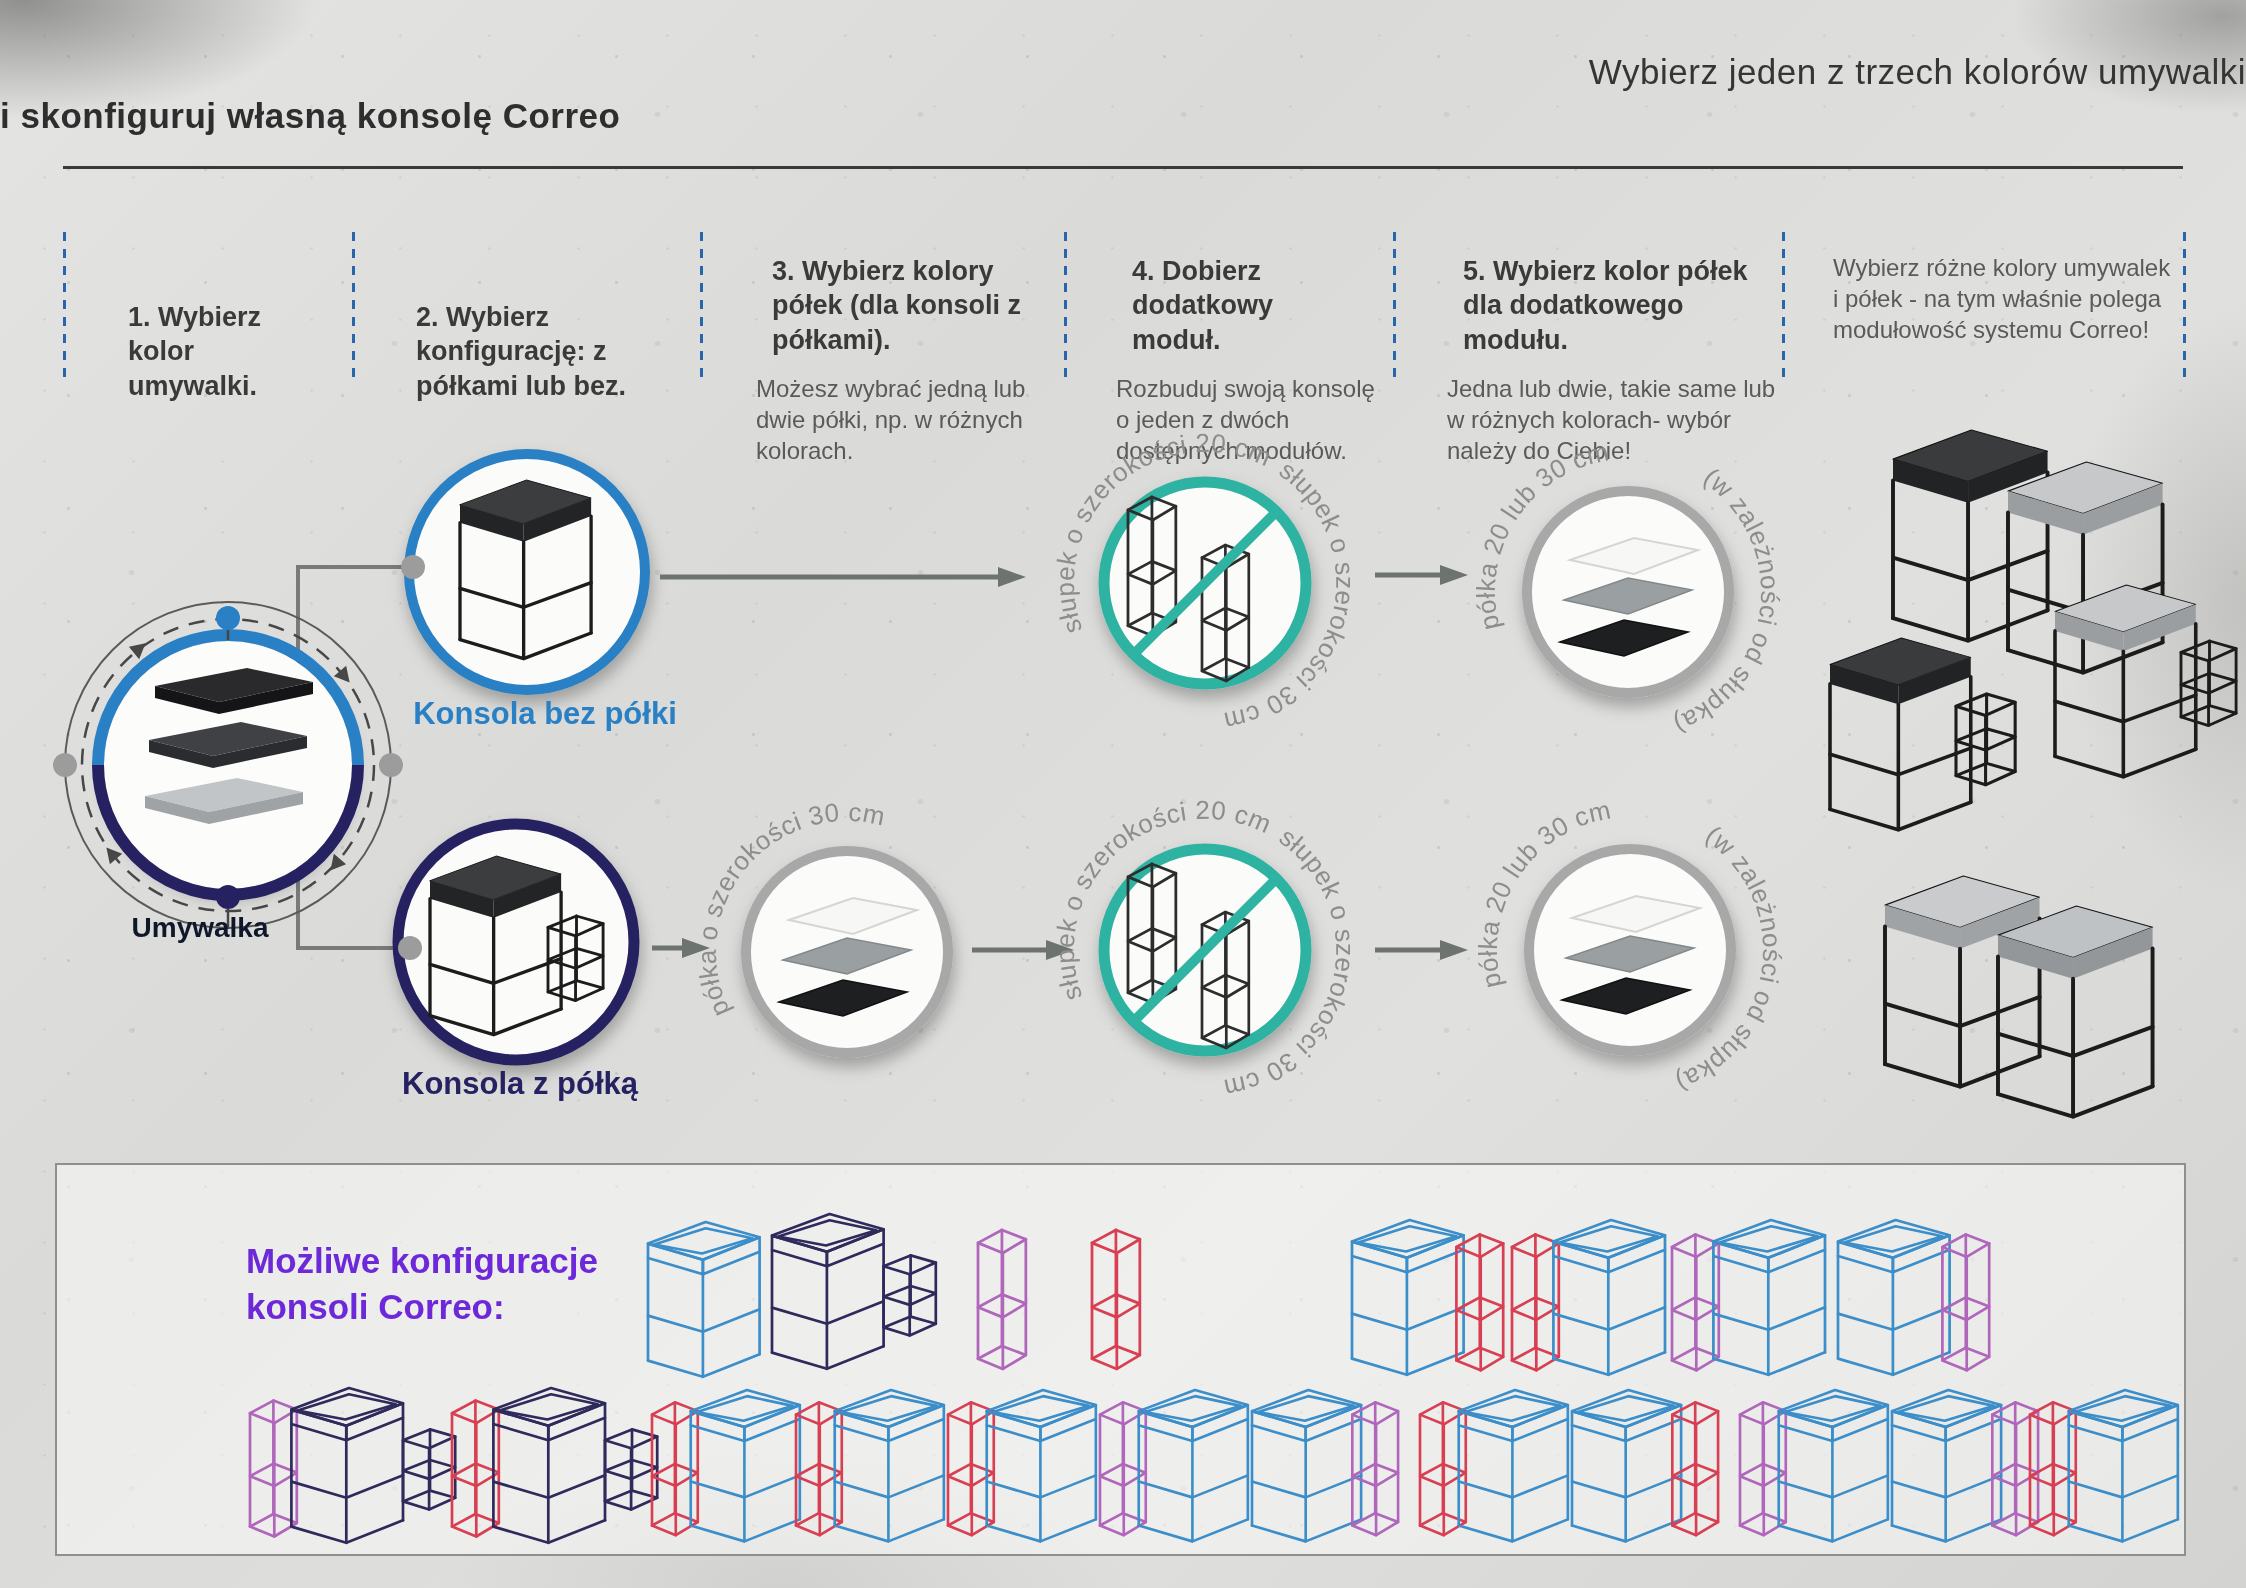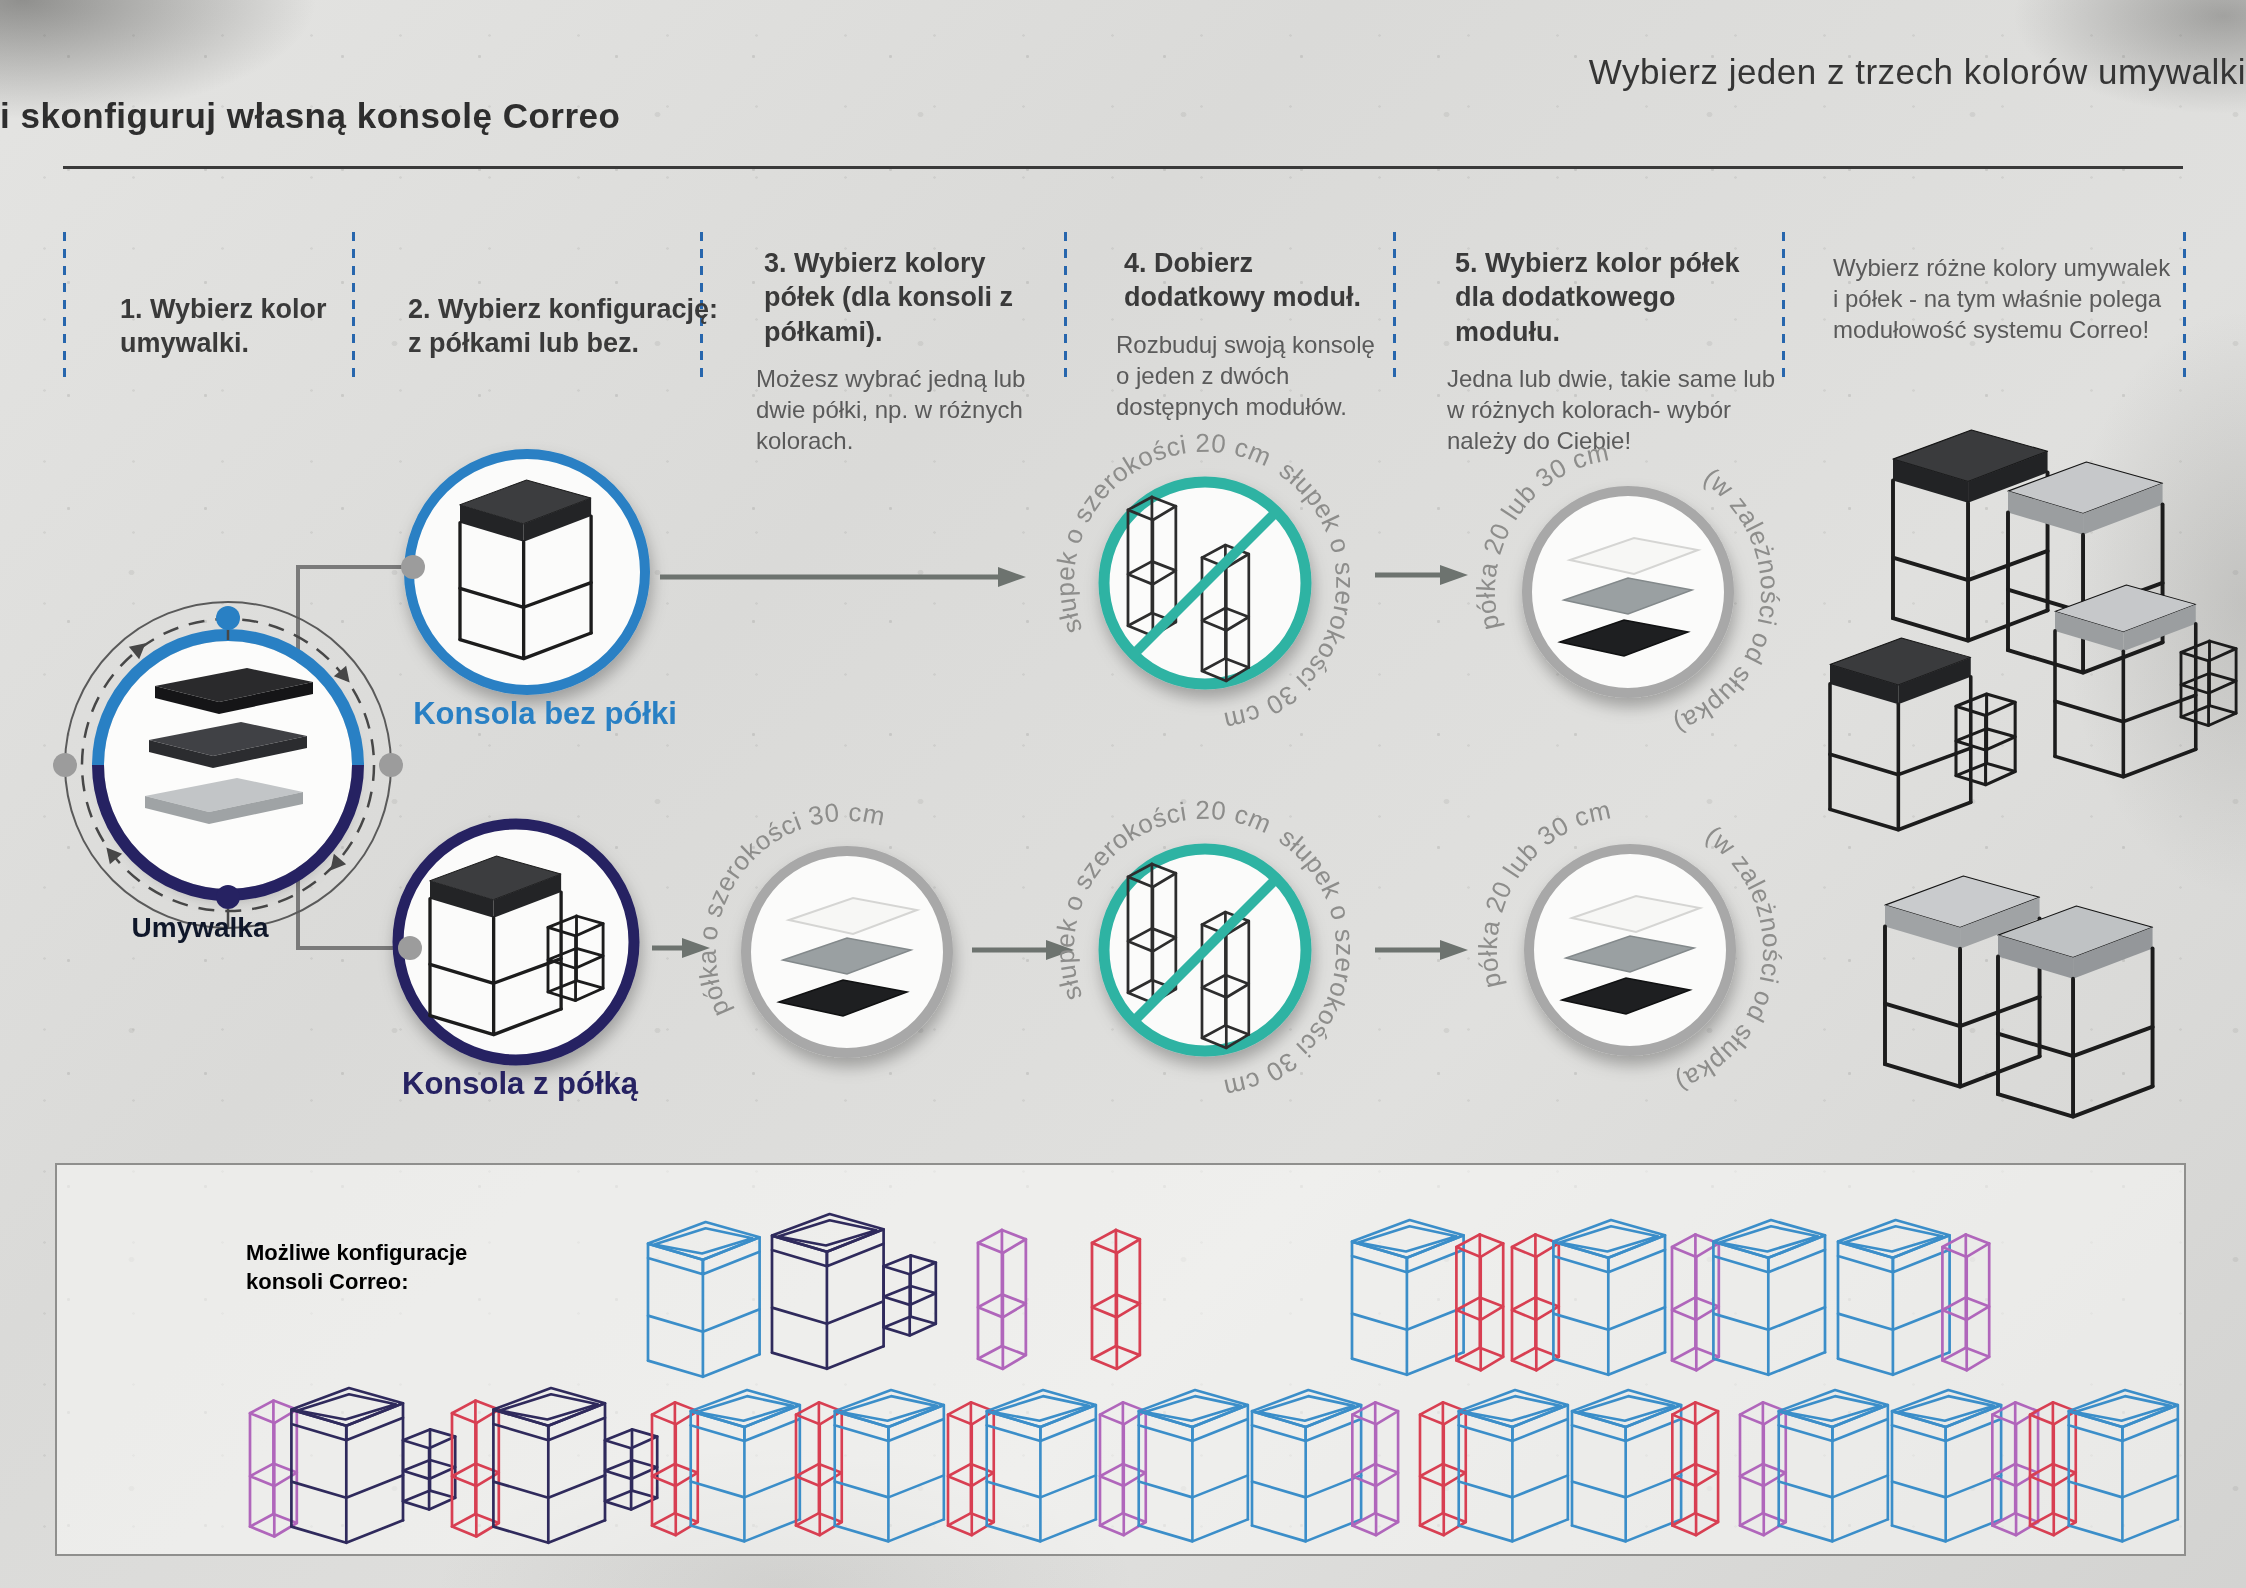--- a/index.html
+++ b/index.html
@@ -17,29 +17,29 @@
       linear-gradient(135deg,#e4e4e2 0%,#dadad8 35%,#e0e0de 65%,#d3d3d1 100%);
     background-size:auto,auto,auto,auto,137px 113px,89px 71px,263px 229px,auto;
   }
   .abs{position:absolute;}
   .title-line1{top:52px;left:0;width:2246px;text-align:right;font-size:35px;color:#353535;letter-spacing:.5px;}
   .title-line2{top:96px;left:0;width:2246px;text-align:left;font-size:35px;font-weight:700;color:#2e2e2e;letter-spacing:.5px;}
   .rule{top:166px;left:63px;width:2120px;height:3px;background:#3a3a3a;}
   .sep{top:232px;width:3px;height:150px;
        background-image:repeating-linear-gradient(180deg,#2766ad 0px,#2766ad 9px,transparent 9px,transparent 17px);}
   .step{line-height:1.27;}
-  .step h3{margin:8px;font-size:27px;font-weight:700;color:#3a3a3a;}
+  .step h3{margin:16px;font-size:27px;font-weight:700;color:#3a3a3a;}
   .step p{margin:14px 0 8px 0;font-size:24px;color:#5a5a5a;line-height:1.3;}
   .circle-label{font-size:31px;font-weight:700;text-align:center;transform:translateX(-50%);white-space:nowrap;}
   .lbl-blue{color:#2980c4;text-align:right;}
   .lbl-navy{color:#262262;}
   .lbl-dark{color:#0f172a;font-size:28px;}
   .panel{top:1163px;left:55px;width:2131px;height:393px;background:rgba(253,253,252,.5);
          border:2px solid #8f8f8d;box-sizing:border-box;}
-  .panel-label{top:1238px;left:246px;font-size:22px;font-weight:700;color:#000000;line-height:1.32;}
+  .panel-label{top:1238px;left:246px;font-size:35px;font-weight:700;color:#6d28d9;line-height:1.32;}
   svg.overlay{position:absolute;top:0;left:0;pointer-events:none;}
   svg text{font-family:"Liberation Sans",sans-serif;}
   .arc-txt{font-size:26px;fill:#8d8d8b;letter-spacing:.5px;}
 </style>
 </head>
 <body>
 
 <div class="abs title-line1">Wybierz jeden z trzech kolorów umywalki</div>
 <div class="abs title-line2">i skonfiguruj własną konsolę Correo</div>
 <div class="abs rule"></div>

